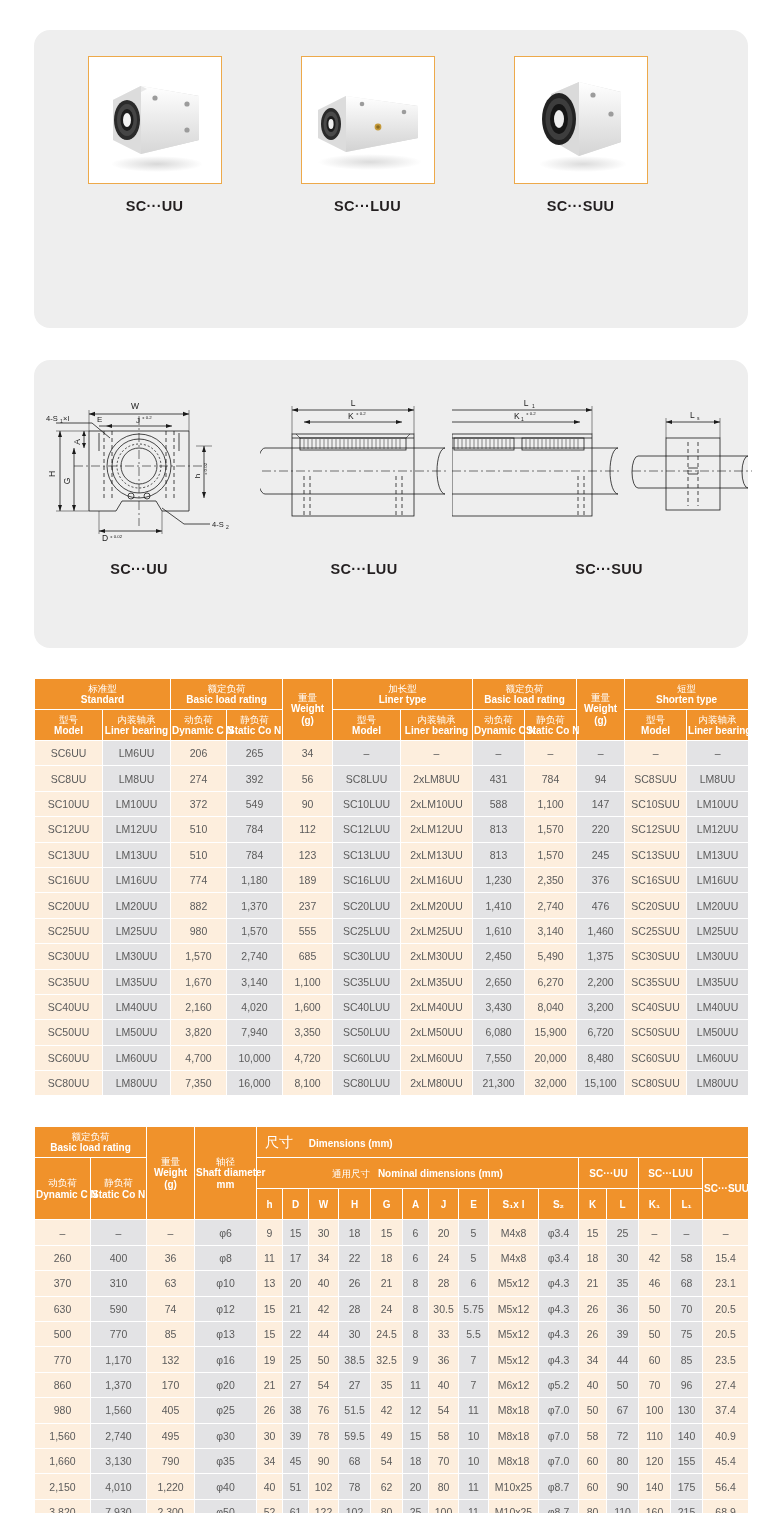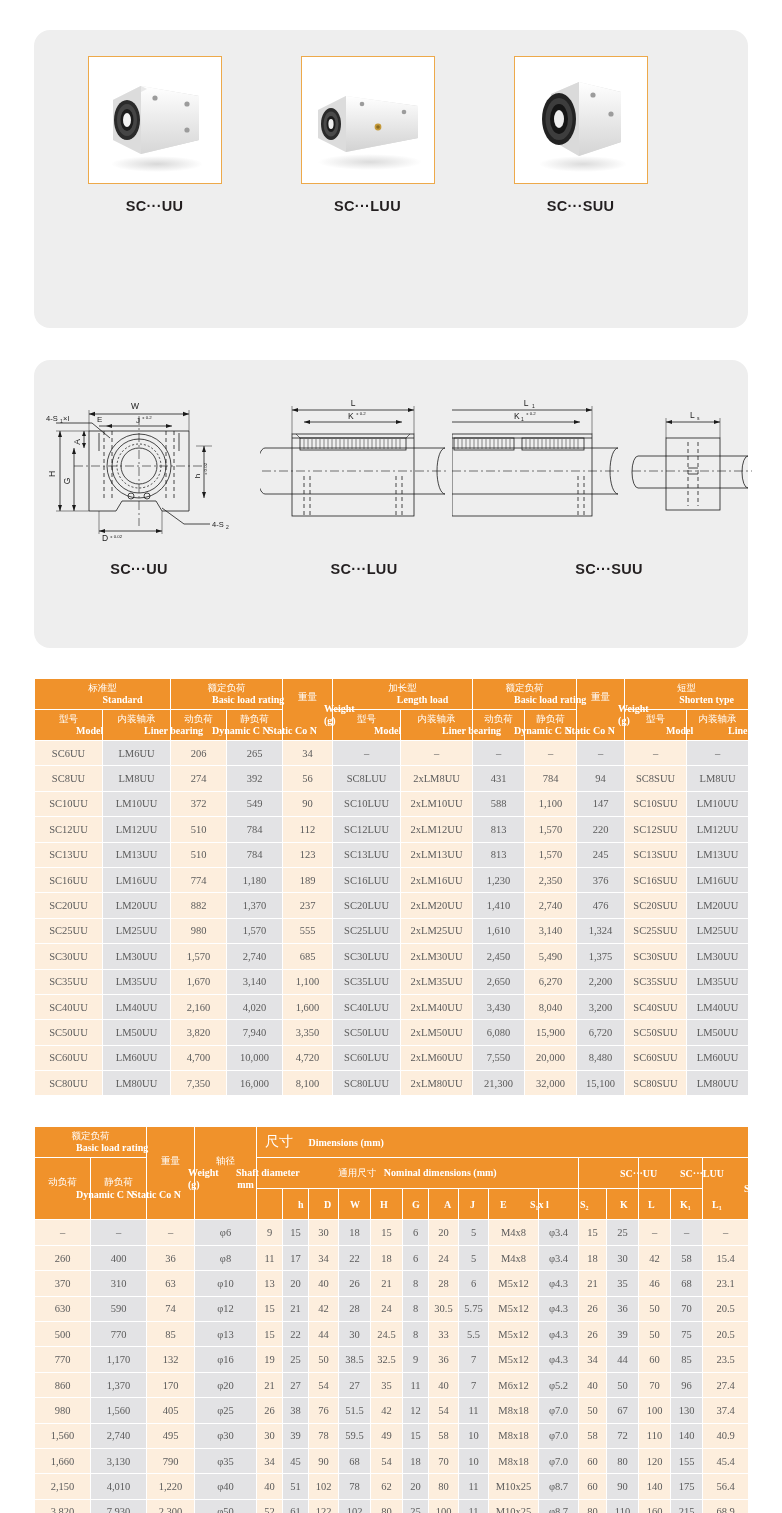--- a/index.html
+++ b/index.html
@@ -42,40 +42,40 @@
   }
 
   
   .draw-row{display:flex;padding:16px 10px 0 10px;align-items:flex-start;}
   .draw-cell{position:relative;}
   .draw-caps{display:flex;margin-top:6px;}
   .draw-caps .cap{font-size:14.5px;}
 
   
   table{border-collapse:collapse;table-layout:fixed;width:714px;}
-  .tbl-wrap{margin-top:30px;font-family:Liberation Serif, serif;}
+  .tbl-wrap{margin-top:30px;}
   th,td{
     border:1px solid #ffffff;
     text-align:center;
     color:#5b5b5b;
     font-size:10.5px;
     padding:0;
     height:24px;
     white-space:nowrap;
   }
   thead th{
     background:#f0922b;
     color:#ffffff;
     font-weight:bold;
     line-height:1.18;
     padding:3px 1px;
     font-size:10px;
   }
   thead th .cn{display:block;font-weight:normal;font-size:9.5px;}
-  thead th .en{display:block;font-weight:bold;padding-left:40px;}
+  thead th .en{display:block;font-weight:bold;}
   tbody td{background:#fdeedd;}
   tbody td.alt{background:#e3e3e5;}
   tbody tr td{height:24.4px;}
   .t2 tbody td, .t2 thead th{font-size:10.5px;}
   .t2 thead th{font-size:10px;}
 </style>
 </head>
 <body>
 
 <div class="page">
@@ -406,21 +406,21 @@
           <span class="cn">额定负荷</span>
           <span class="en">Basic load rating</span>
         </th>
         <th rowspan="2">
           <span class="cn">重量</span>
           <span class="en">Weight</span>
           <span class="en">(g)</span>
         </th>
         <th colspan="2">
           <span class="cn">加长型</span>
-          <span class="en">Length load</span>
+          <span class="en">Liner type</span>
         </th>
         <th colspan="2">
           <span class="cn">额定负荷</span>
           <span class="en">Basic load rating</span>
         </th>
         <th rowspan="2">
           <span class="cn">重量</span>
           <span class="en">Weight</span>
           <span class="en">(g)</span>
         </th>
@@ -574,21 +574,21 @@
           <tr>
             <td>SC25UU</td>
             <td class="alt">LM25UU</td>
             <td>980</td>
             <td class="alt">1,570</td>
             <td>555</td>
             <td class="alt">SC25LUU</td>
             <td>2xLM25UU</td>
             <td class="alt">1,610</td>
             <td>3,140</td>
-            <td class="alt">1,324</td>
+            <td class="alt">1,460</td>
             <td>SC25SUU</td>
             <td class="alt">LM25UU</td>
           </tr>
           <tr>
             <td>SC30UU</td>
             <td class="alt">LM30UU</td>
             <td>1,570</td>
             <td class="alt">2,740</td>
             <td>685</td>
             <td class="alt">SC30LUU</td>

